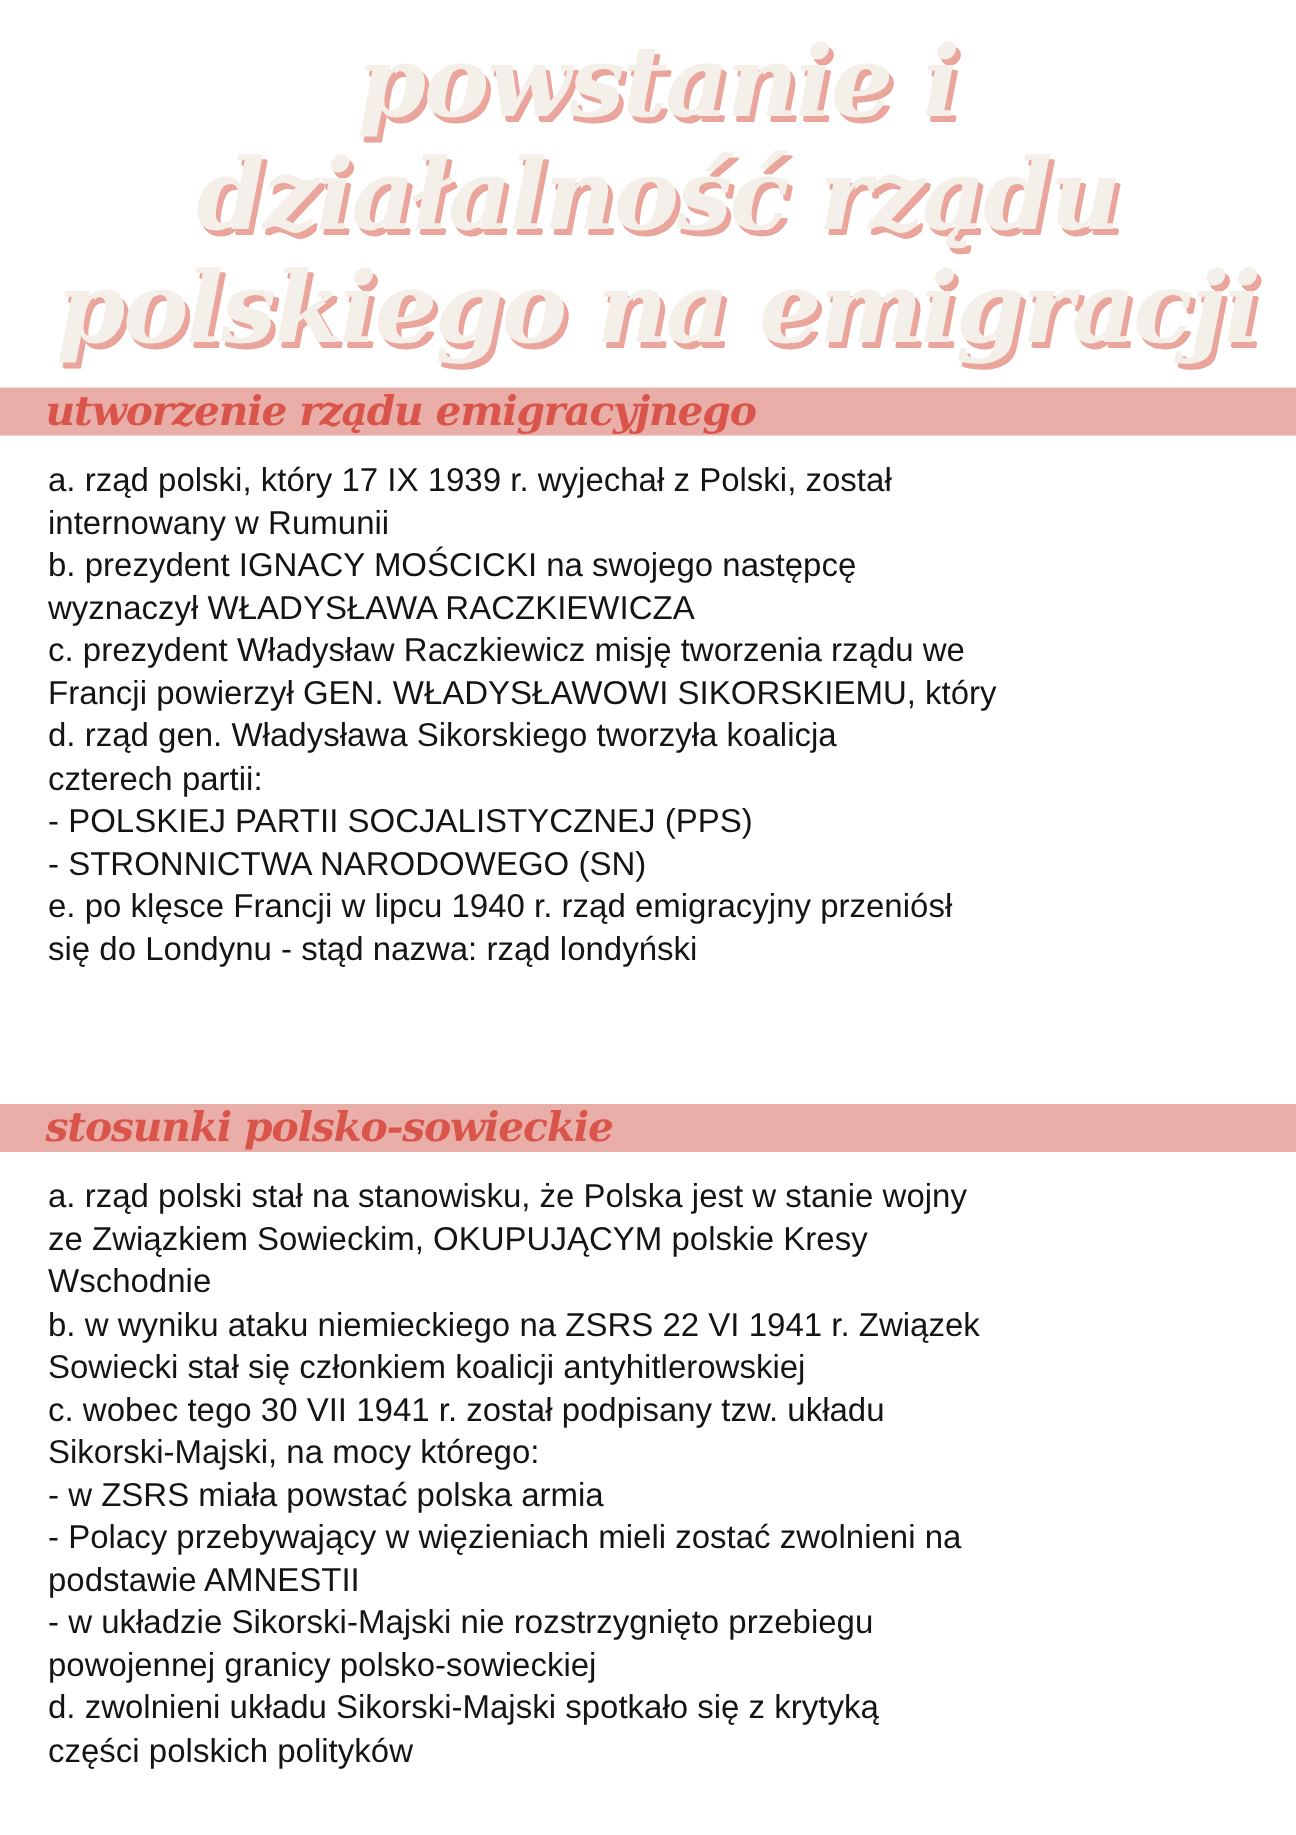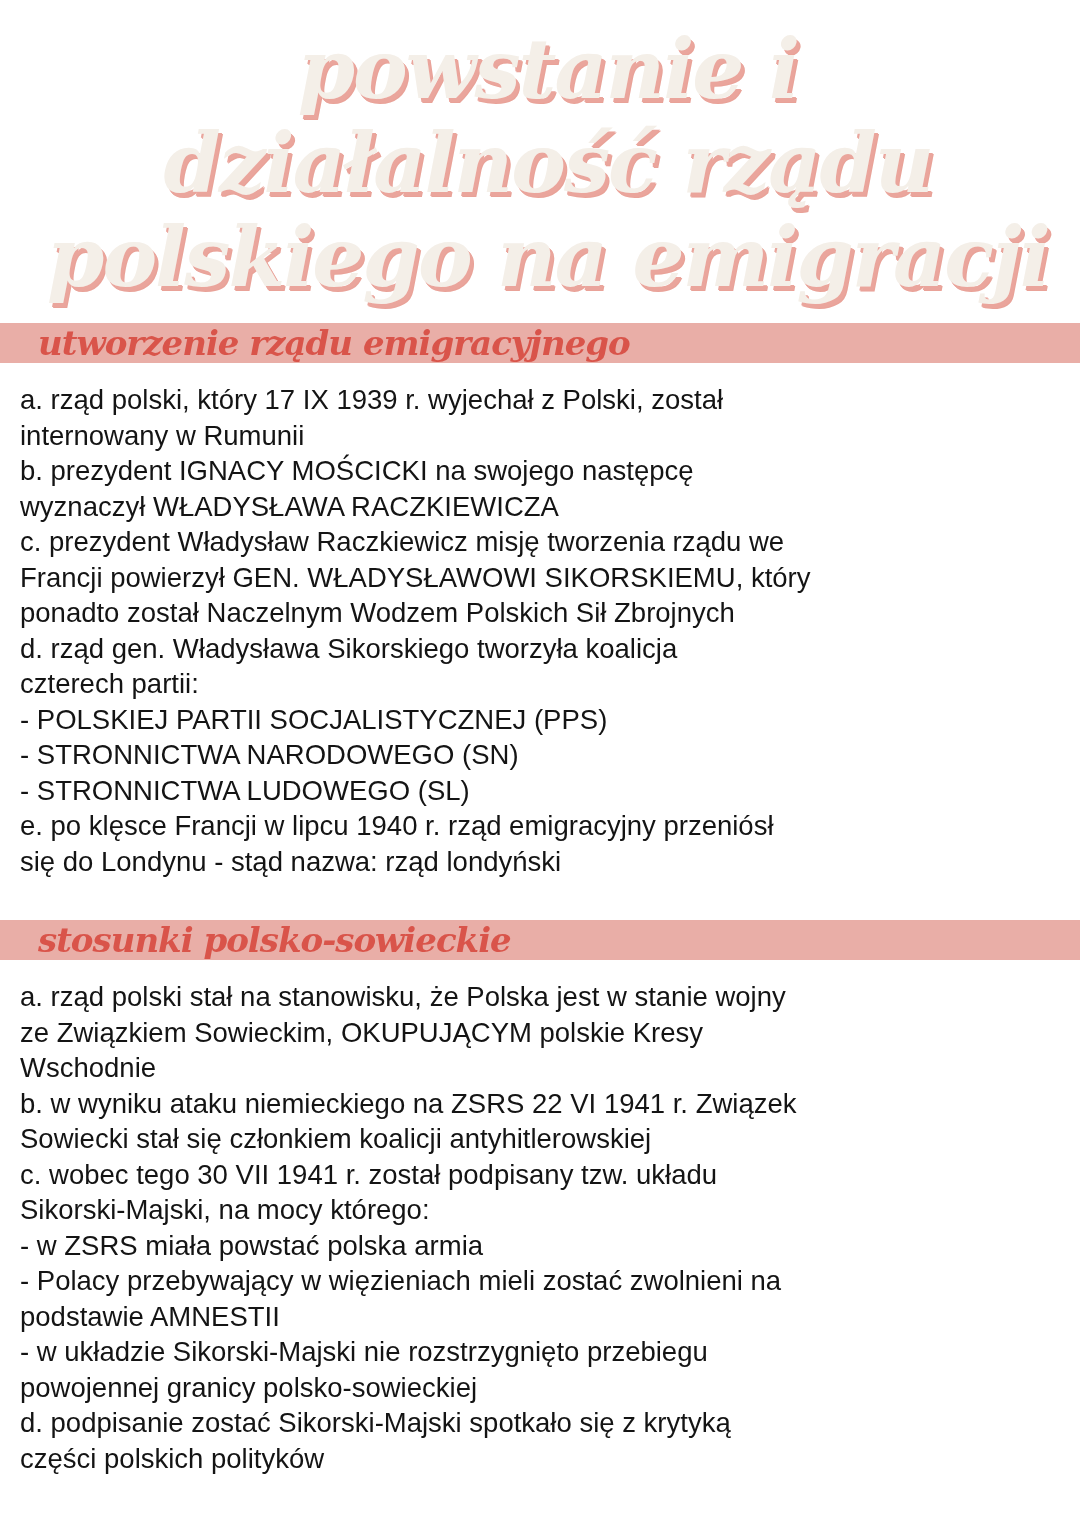--- a/index.html
+++ b/index.html
@@ -18,21 +18,21 @@
   .band {
     position: absolute; left: 0; width: 1080px; height: 40px;
     background: #e9aea7;
   }
   .band-title {
     position: absolute; left: 38px; top: 0; height: 40px; line-height: 40px;
     font-family: "DejaVu Serif", serif; font-weight: bold; font-style: italic;
     font-size: 34px; color: #d9544a; letter-spacing: -1px; white-space: nowrap;
   }
   .body-text {
-    position: absolute; left: 20px; width: 1040px;
+    position: absolute; left: 40px; width: 1040px;
     font-family: "Liberation Sans", sans-serif;
     font-size: 27.5px; line-height: 35.5px; color: #141414;
   }
   .body-text .ln { display: block; white-space: nowrap; }
 </style>
 </head>
 <body>
 
 <h1 class="title" style="margin:0;">
   <span class="line">powstanie i</span>
@@ -44,26 +44,24 @@
   <span class="band-title">utworzenie rządu emigracyjnego</span>
 </div>
 
 <div class="body-text" style="top:382px;">
   <span class="ln">a. rząd polski, który 17 IX 1939 r. wyjechał z Polski, został</span>
   <span class="ln">internowany w Rumunii</span>
   <span class="ln">b. prezydent IGNACY MOŚCICKI na swojego następcę</span>
   <span class="ln">wyznaczył WŁADYSŁAWA RACZKIEWICZA</span>
   <span class="ln">c. prezydent Władysław Raczkiewicz misję tworzenia rządu we</span>
   <span class="ln">Francji powierzył GEN. WŁADYSŁAWOWI SIKORSKIEMU, który</span>
-  <span class="ln">ponadto został Naczelnym Wodzem Polskich Sił Zbrojnych</span>
   <span class="ln">d. rząd gen. Władysława Sikorskiego tworzyła koalicja</span>
   <span class="ln">czterech partii:</span>
   <span class="ln">- POLSKIEJ PARTII SOCJALISTYCZNEJ (PPS)</span>
   <span class="ln">- STRONNICTWA NARODOWEGO (SN)</span>
-  <span class="ln">- STRONNICTWA LUDOWEGO (SL)</span>
   <span class="ln">e. po klęsce Francji w lipcu 1940 r. rząd emigracyjny przeniósł</span>
   <span class="ln">się do Londynu - stąd nazwa: rząd londyński</span>
 </div>
 
 <div class="band" style="top:920px;">
   <span class="band-title">stosunki polsko-sowieckie</span>
 </div>
 
 <div class="body-text" style="top:979px;">
   <span class="ln">a. rząd polski stał na stanowisku, że Polska jest w stanie wojny</span>
@@ -71,15 +69,15 @@
   <span class="ln">Wschodnie</span>
   <span class="ln">b. w wyniku ataku niemieckiego na ZSRS 22 VI 1941 r. Związek</span>
   <span class="ln">Sowiecki stał się członkiem koalicji antyhitlerowskiej</span>
   <span class="ln">c. wobec tego 30 VII 1941 r. został podpisany tzw. układu</span>
   <span class="ln">Sikorski-Majski, na mocy którego:</span>
   <span class="ln">- w ZSRS miała powstać polska armia</span>
   <span class="ln">- Polacy przebywający w więzieniach mieli zostać zwolnieni na</span>
   <span class="ln">podstawie AMNESTII</span>
   <span class="ln">- w układzie Sikorski-Majski nie rozstrzygnięto przebiegu</span>
   <span class="ln">powojennej granicy polsko-sowieckiej</span>
-  <span class="ln">d. podpisanie zostać Sikorski-Majski spotkało się z krytyką</span>
+  <span class="ln">d. zwolnieni układu Sikorski-Majski spotkało się z krytyką</span>
   <span class="ln">części polskich polityków</span>
 </div>
 
 </body></html>

